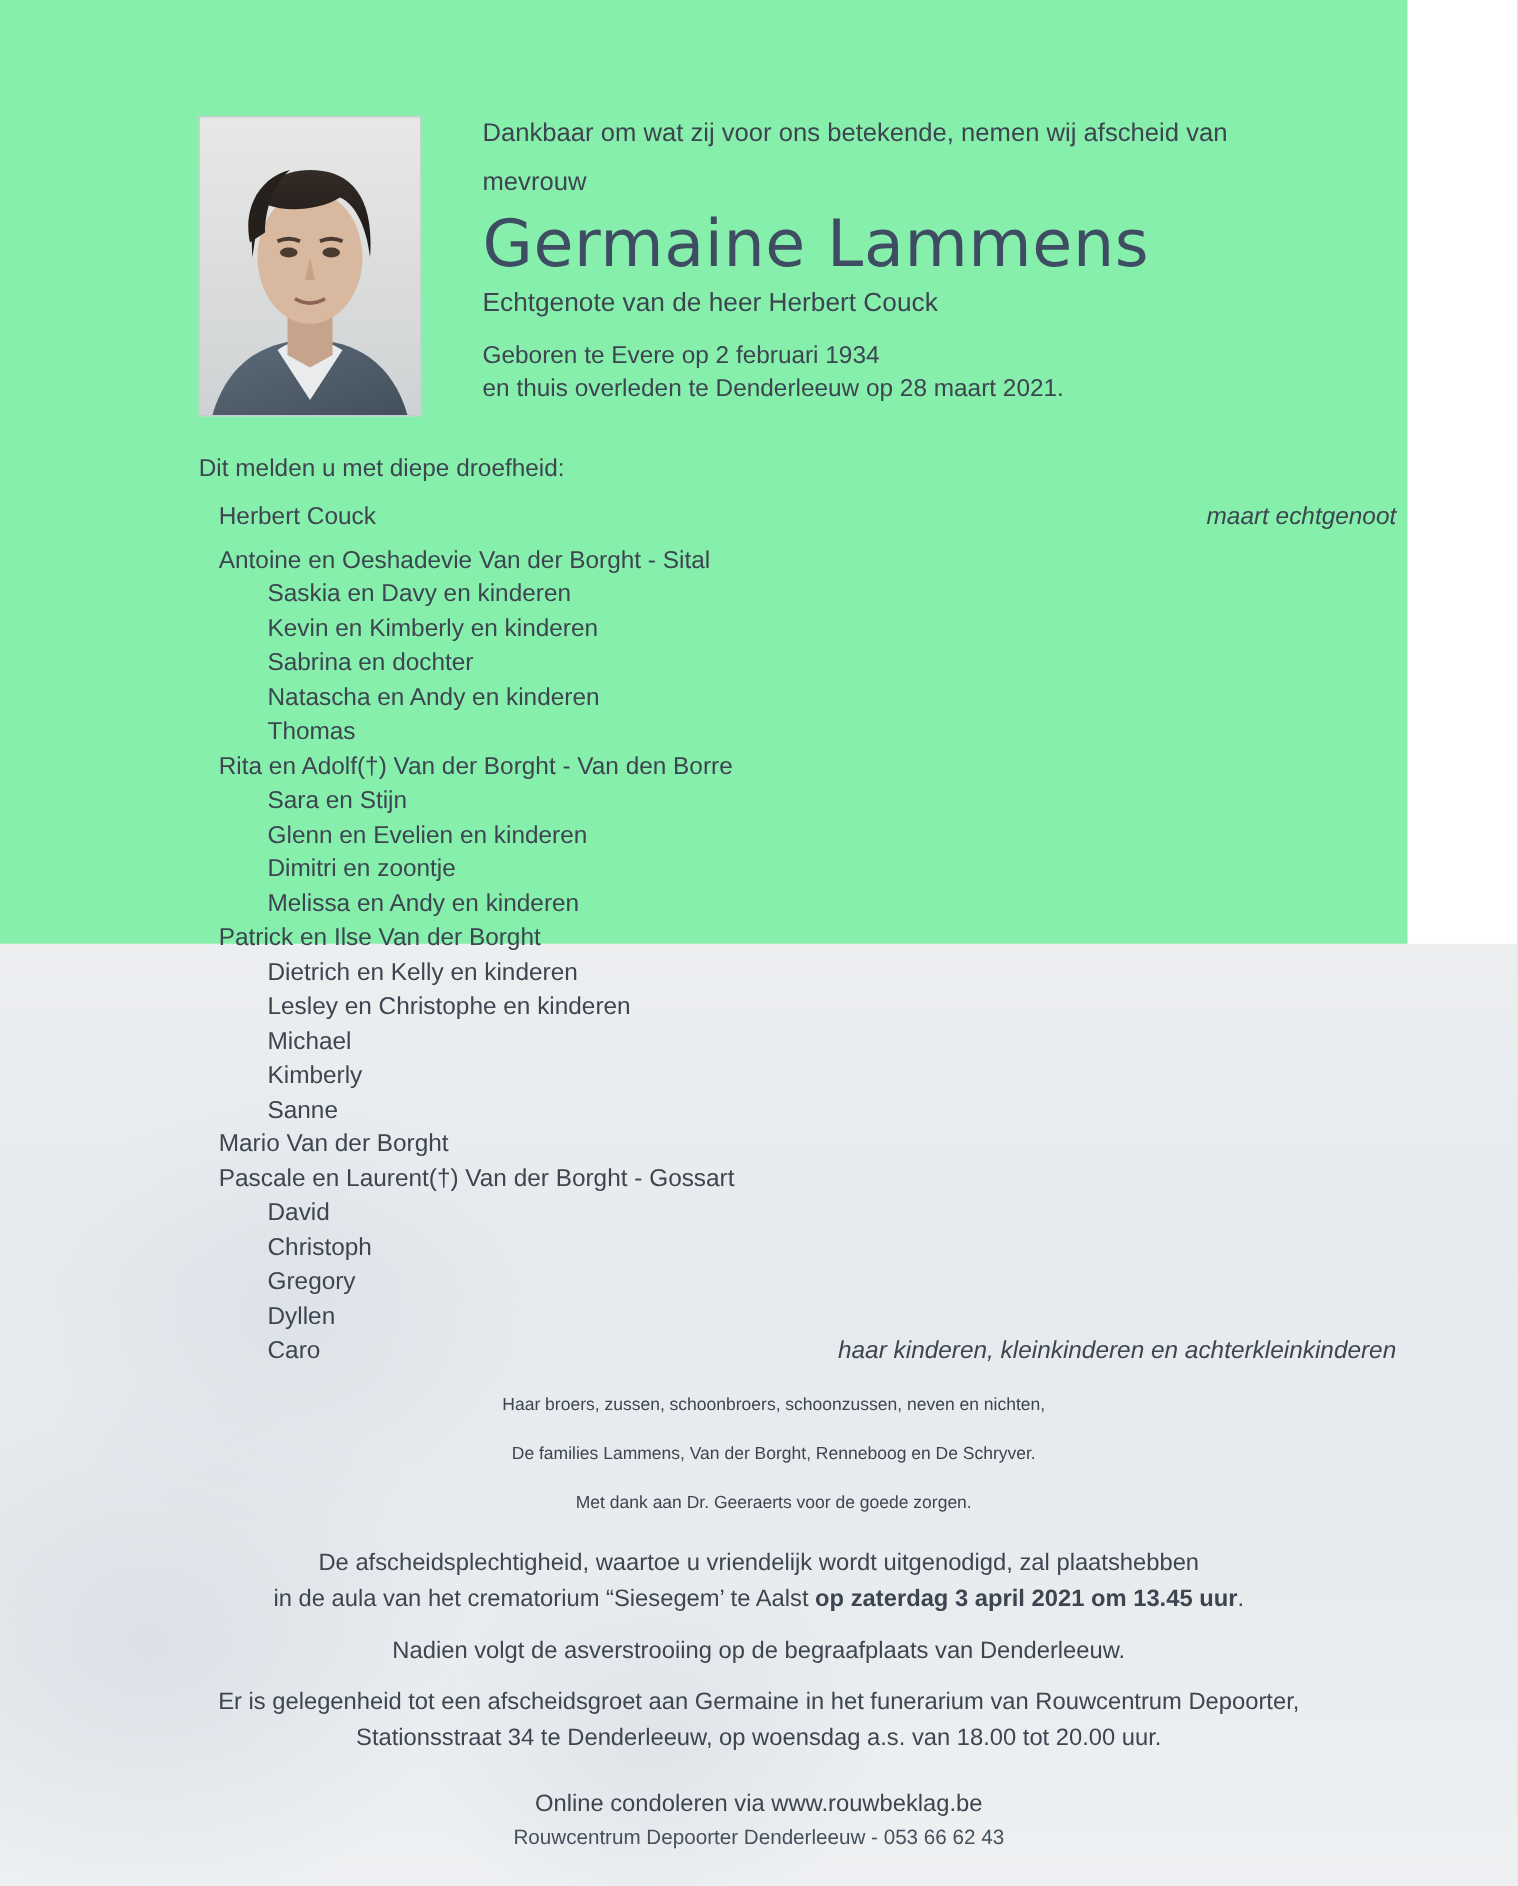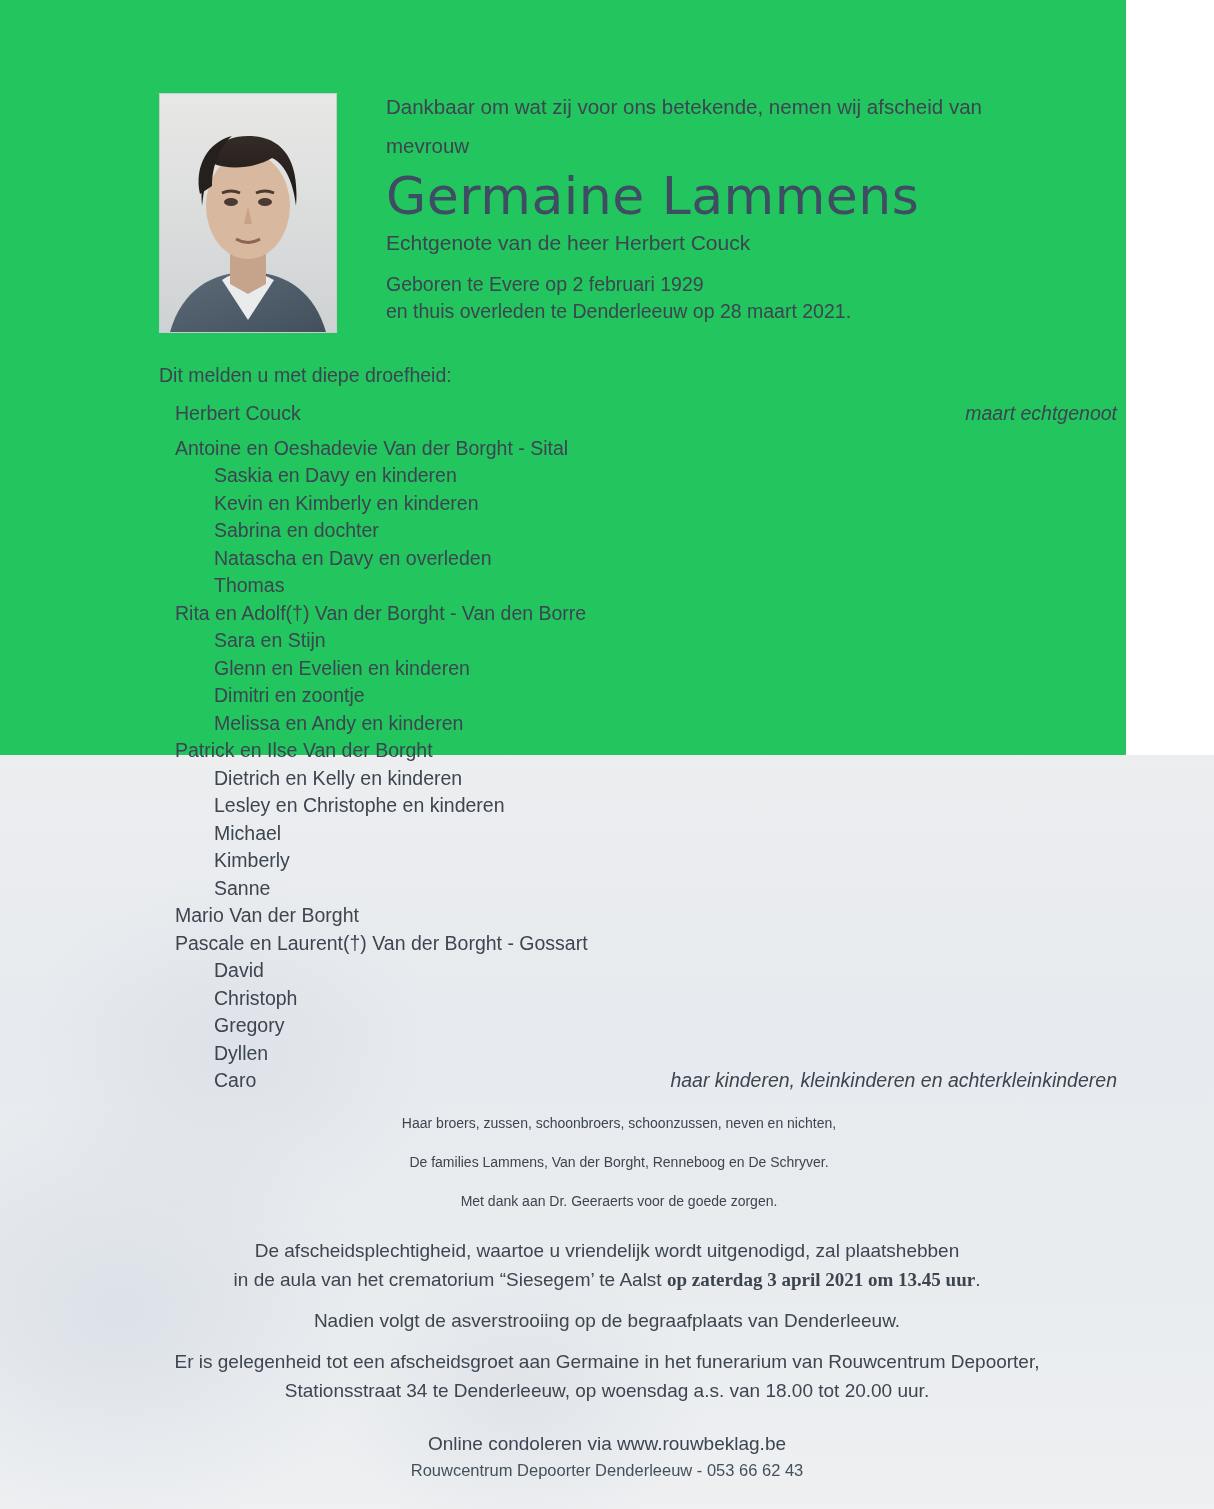--- a/index.html
+++ b/index.html
@@ -12,21 +12,21 @@
     font-family: "Liberation Sans", sans-serif;
     color: #3c4550;
     background: #ffffff;
     position: relative;
     overflow: hidden;
   }
   .page {
     position: relative;
     width: 1126px;
     height: 1509px;
-    background: #22c55e;
+    background: #86efac;
   }
   
   .bg-lower {
     position: absolute;
     left: 0;
     top: 755px;
     width: 1214px;
     height: 754px;
     background:
       radial-gradient(ellipse 520px 420px at 180px 1180px, rgba(255,255,255,0.85) 0%, rgba(255,255,255,0.0) 65%),
@@ -160,21 +160,21 @@
     top: 1237px;
     width: 1000px;
     text-align: center;
   }
   .ceremony p {
     font-size: 19px;
     line-height: 27px;
     margin: 0 0 2px 0;
   }
   .ceremony .spaced { margin-top: 14px; }
-  .ceremony b { font-weight: bold; font-family: Liberation Serif, serif; }
+  .ceremony b { font-weight: bold; }
   .online {
     margin-top: 26px !important;
     font-size: 19px;
   }
   .footer {
     position: absolute;
     left: 0;
     top: 1461px;
     width: 1214px;
     text-align: center;
@@ -228,38 +228,38 @@
           <path d="M88 112 L84 130 L92 130 Z" fill="#c7a287"></path>
           <path d="M76 145 Q88 152 100 145" stroke="#8d6354" stroke-width="3" fill="none"></path>
         </svg>
       </div>
 
       <div class="header-text">
         <p class="intro-line">Dankbaar om wat zij voor ons betekende, nemen wij afscheid van</p>
         <p class="intro-line2">mevrouw</p>
         <h1 class="deceased-name">Germaine Lammens</h1>
         <p class="spouse-line">Echtgenote van de heer Herbert Couck</p>
-        <p class="birth-line">Geboren te Evere op 2 februari 1929</p>
+        <p class="birth-line">Geboren te Evere op 2 februari 1934</p>
         <p class="death-line">en thuis overleden te Denderleeuw op 28 maart 2021.</p>
       </div>
     </div>
 
     <div class="family">
       <p class="stmt">Dit melden u met diepe droefheid:</p>
 
       <div class="row spouse-row">
         <span>Herbert Couck</span>
         <span class="rel-label">maart echtgenoot</span>
       </div>
 
       <div class="row">Antoine en Oeshadevie Van der Borght - Sital</div>
       <div class="row indent">Saskia en Davy en kinderen</div>
       <div class="row indent">Kevin en Kimberly en kinderen</div>
       <div class="row indent">Sabrina en dochter</div>
-      <div class="row indent">Natascha en Davy en overleden</div>
+      <div class="row indent">Natascha en Andy en kinderen</div>
       <div class="row indent">Thomas</div>
 
       <div class="row">Rita en Adolf(†) Van der Borght - Van den Borre</div>
       <div class="row indent">Sara en Stijn</div>
       <div class="row indent">Glenn en Evelien en kinderen</div>
       <div class="row indent">Dimitri en zoontje</div>
       <div class="row indent">Melissa en Andy en kinderen</div>
 
       <div class="row">Patrick en Ilse Van der Borght</div>
       <div class="row indent">Dietrich en Kelly en kinderen</div>

